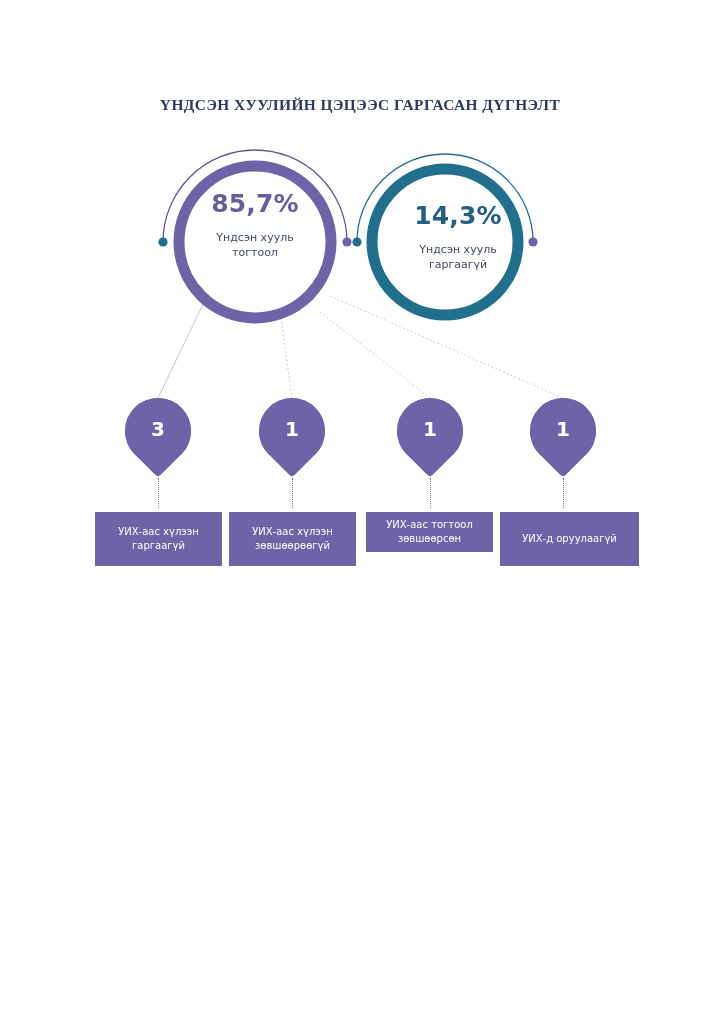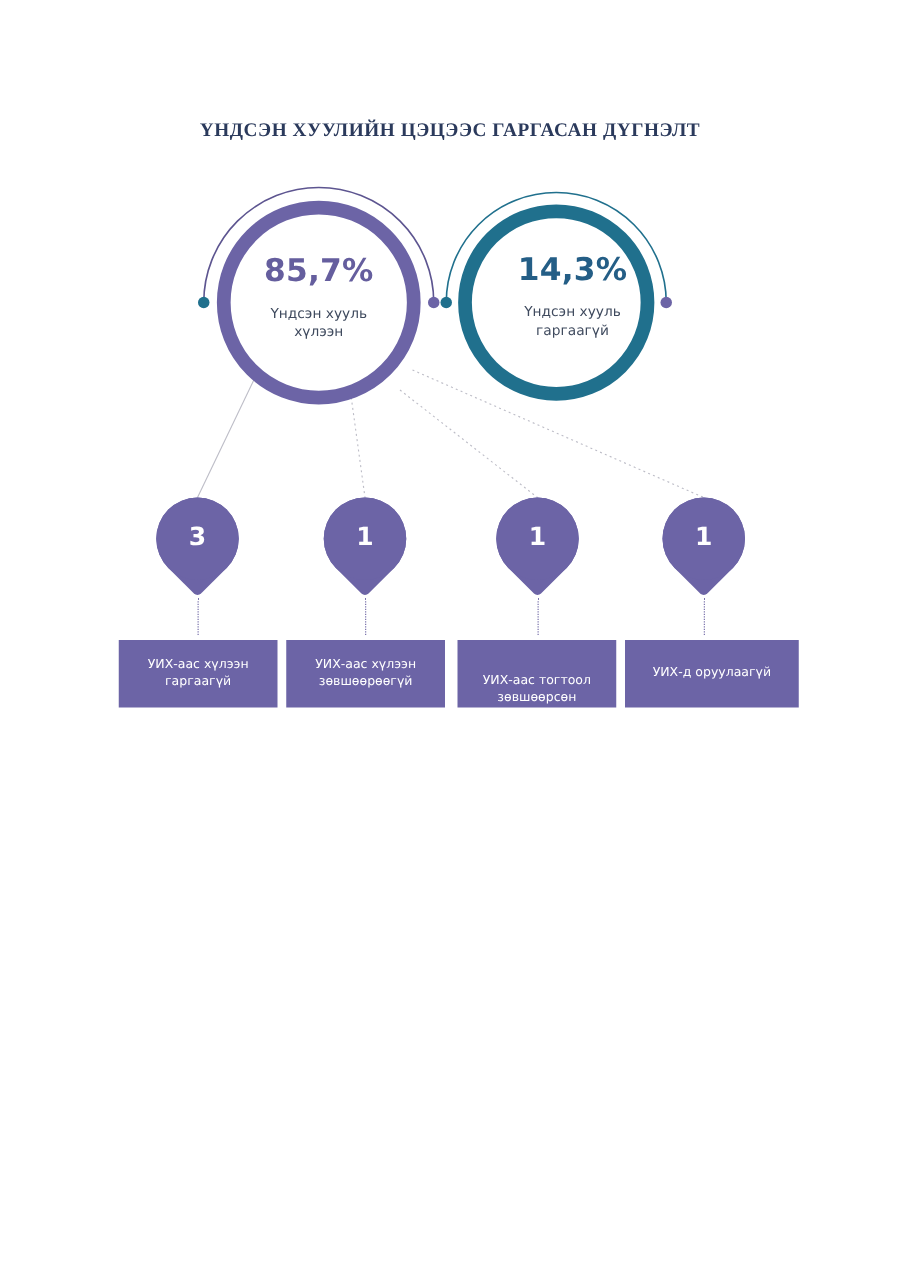--- a/index.html
+++ b/index.html
@@ -168,25 +168,25 @@
     </g>
 
     <g>
       <path d="M 357 242 A 88 88 0 0 1 533 242" fill="none" stroke="#20708d" stroke-width="1.3" stroke-linecap="round"></path>
       <circle cx="445" cy="242" r="73" fill="none" stroke="#20708d" stroke-width="11"></circle>
       <circle cx="357" cy="242" r="4.6" fill="#20708d"></circle>
       <circle cx="533" cy="242" r="4.6" fill="#6c64a6"></circle>
     </g>
   </svg>
 
-  <div class="donut-text" style="left:175px; top:204px; width:160px;">
+  <div class="donut-text" style="left:175px; top:191px; width:160px;">
     <div class="donut-pct purple">85,7%</div>
     <div class="donut-label">
       <span>Үндсэн хууль</span><br>
-      <span>хүлээн</span>
+      <span>тогтоол</span>
     </div>
   </div>
 
   <div class="donut-text" style="left:368px; top:203px; width:180px;">
     <div class="donut-pct teal">14,3%</div>
     <div class="donut-label">
       <span>Үндсэн хууль</span><br>
       <span>гаргаагүй</span>
     </div>
   </div>
@@ -210,21 +210,21 @@
   <div class="cap-box" style="left:229px; top:512px; width:127px; height:54px;">
     <span><span>УИХ-аас хүлээн</span><br><span>зөвшөөрөөгүй</span></span>
   </div>
 
   <div class="pin" style="left:397px; top:398px;">
     <div class="bulb"></div>
     <div class="bulb-inner"></div>
     <div class="num">1</div>
   </div>
   <div class="stem" style="left:430px; top:478px; height:30px;"></div>
-  <div class="cap-box" style="left:366px; top:512px; width:127px; height:54px;align-items:flex-end;">
+  <div class="cap-box" style="left:366px; top:512px; width:127px; height:40px;">
     <span><span>УИХ-аас тогтоол</span><br><span>зөвшөөрсөн</span></span>
   </div>
 
   <div class="pin" style="left:530px; top:398px;">
     <div class="bulb"></div>
     <div class="bulb-inner"></div>
     <div class="num">1</div>
   </div>
   <div class="stem" style="left:563px; top:478px; height:30px;"></div>
   <div class="cap-box" style="left:500px; top:512px; width:139px; height:54px;">

